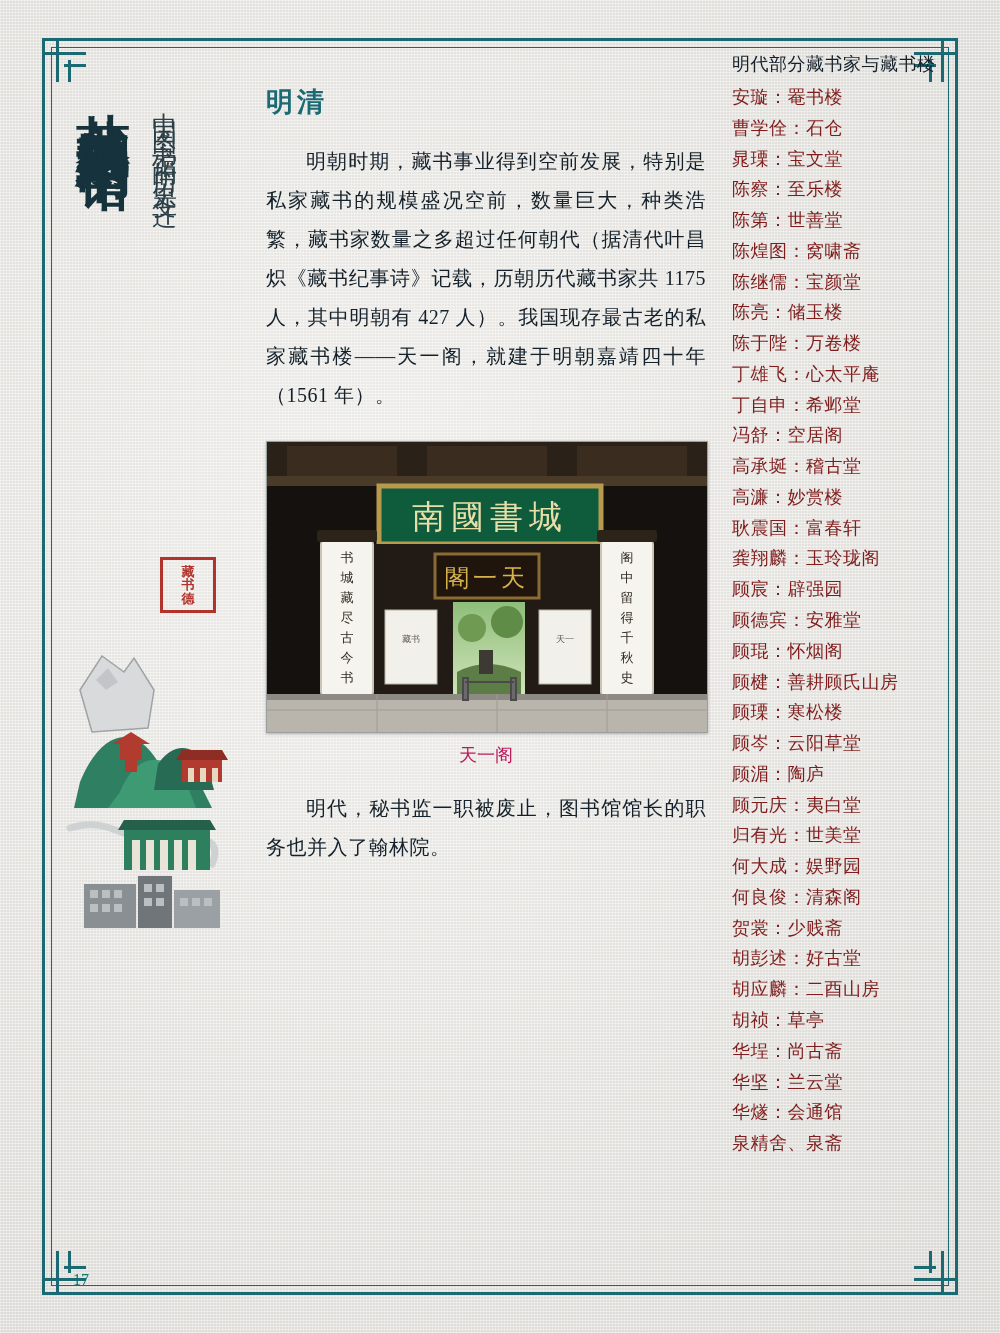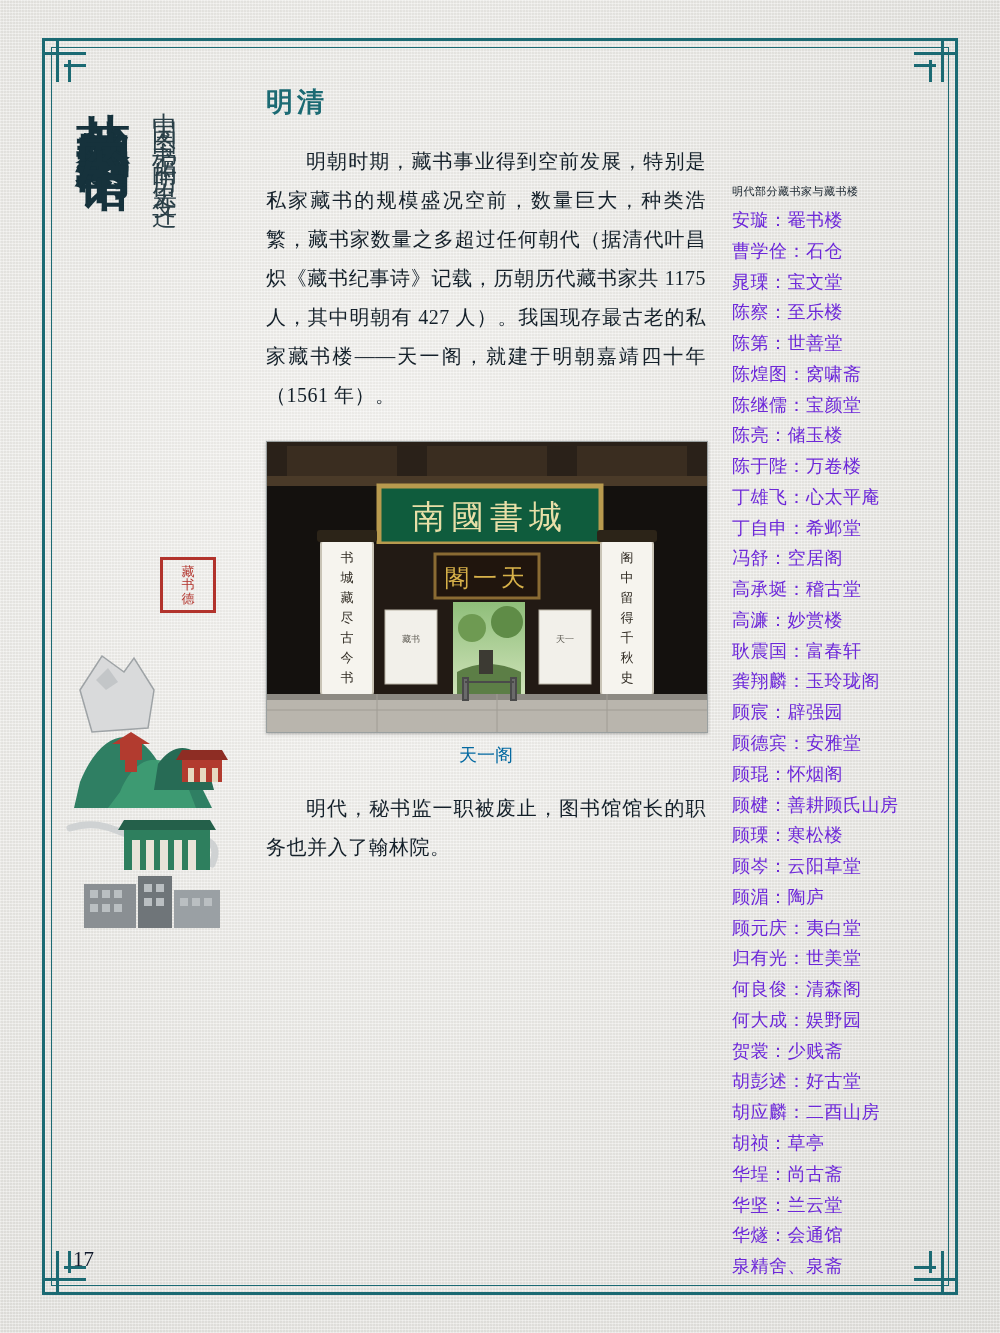--- a/index.html
+++ b/index.html
@@ -57,21 +57,21 @@
     writing-mode:vertical-rl;
     font-size:25px;color:#2a3f47;letter-spacing:10px;
     height:430px;
   }
   .seal{
     position:absolute;left:104px;top:505px;
     width:56px;height:56px;border:3px solid #b2332c;
     color:#b2332c;font-size:13px;line-height:1.05;
     display:flex;align-items:center;justify-content:center;
     text-align:center;letter-spacing:0px;padding:18px;
-    box-sizing:border-box;font-weight:normal;
+    box-sizing:border-box;font-weight:bold;
   }
   
   .illus{position:absolute;left:6px;top:580px;width:180px;height:310px;}
 
   
   .main-col{
     position:absolute;left:210px;top:0;width:440px;
   }
   .heading{
     text-align:left;font-size:27px;font-weight:bold;color:#1b6a73;
@@ -80,37 +80,37 @@
   .para{
     font-size:20px;line-height:1.95;color:#14202a;
     text-align:justify;text-indent:2em;letter-spacing:0.5px;
   }
   .figure{margin:26px 0 6px 0;}
   .photo{
     width:440px;height:290px;display:block;border:1px solid #9aa0a0;
     box-shadow:0 1px 3px rgba(0,0,0,.25);
   }
   .caption{
-    text-align:center;font-size:18px;color:#0369a1;margin-top:10px;margin-bottom:22px;
+    text-align:center;font-size:18px;color:#be185d;margin-top:10px;margin-bottom:22px;
   }
 
   
   .right-col{
     position:absolute;left:676px;top:0;width:225px;
   }
   .list-title{
-    font-size:11px;color:#14202a;margin-top:132px;margin-bottom:6px;
+    font-size:18px;color:#14202a;margin-bottom:6px;
     letter-spacing:.5px;
   }
   .list-item{
-    font-size:18px;color:#6d28d9;line-height:1.71;letter-spacing:.5px;
+    font-size:18px;color:#7f1d1d;line-height:1.71;letter-spacing:.5px;
     white-space:nowrap;
   }
   .pagenum{
-    position:absolute;left:28px;bottom:20px;font-size:21px;color:#0f172a;
+    position:absolute;left:28px;bottom:3px;font-size:16px;color:#0f766e;
   }
 </style>
 </head>
 <body>
 
 <div class="paper"></div>
 
 <div class="page-frame">
   <div class="corner c-tl">
       <i class="h1"></i>
@@ -318,22 +318,22 @@
       <div class="list-item">龚翔麟：玉玲珑阁</div>
       <div class="list-item">顾宸：辟强园</div>
       <div class="list-item">顾德宾：安雅堂</div>
       <div class="list-item">顾琨：怀烟阁</div>
       <div class="list-item">顾楗：善耕顾氏山房</div>
       <div class="list-item">顾瑮：寒松楼</div>
       <div class="list-item">顾岑：云阳草堂</div>
       <div class="list-item">顾湄：陶庐</div>
       <div class="list-item">顾元庆：夷白堂</div>
       <div class="list-item">归有光：世美堂</div>
+      <div class="list-item">何大成：娱野园</div>
       <div class="list-item">何良俊：清森阁</div>
-      <div class="list-item">何大成：娱野园</div>
       <div class="list-item">贺裳：少贱斋</div>
       <div class="list-item">胡彭述：好古堂</div>
       <div class="list-item">胡应麟：二酉山房</div>
       <div class="list-item">胡祯：草亭</div>
       <div class="list-item">华埕：尚古斋</div>
       <div class="list-item">华坚：兰云堂</div>
       <div class="list-item">华燧：会通馆</div>
       <div class="list-item">泉精舍、泉斋</div>
 
     </div>

